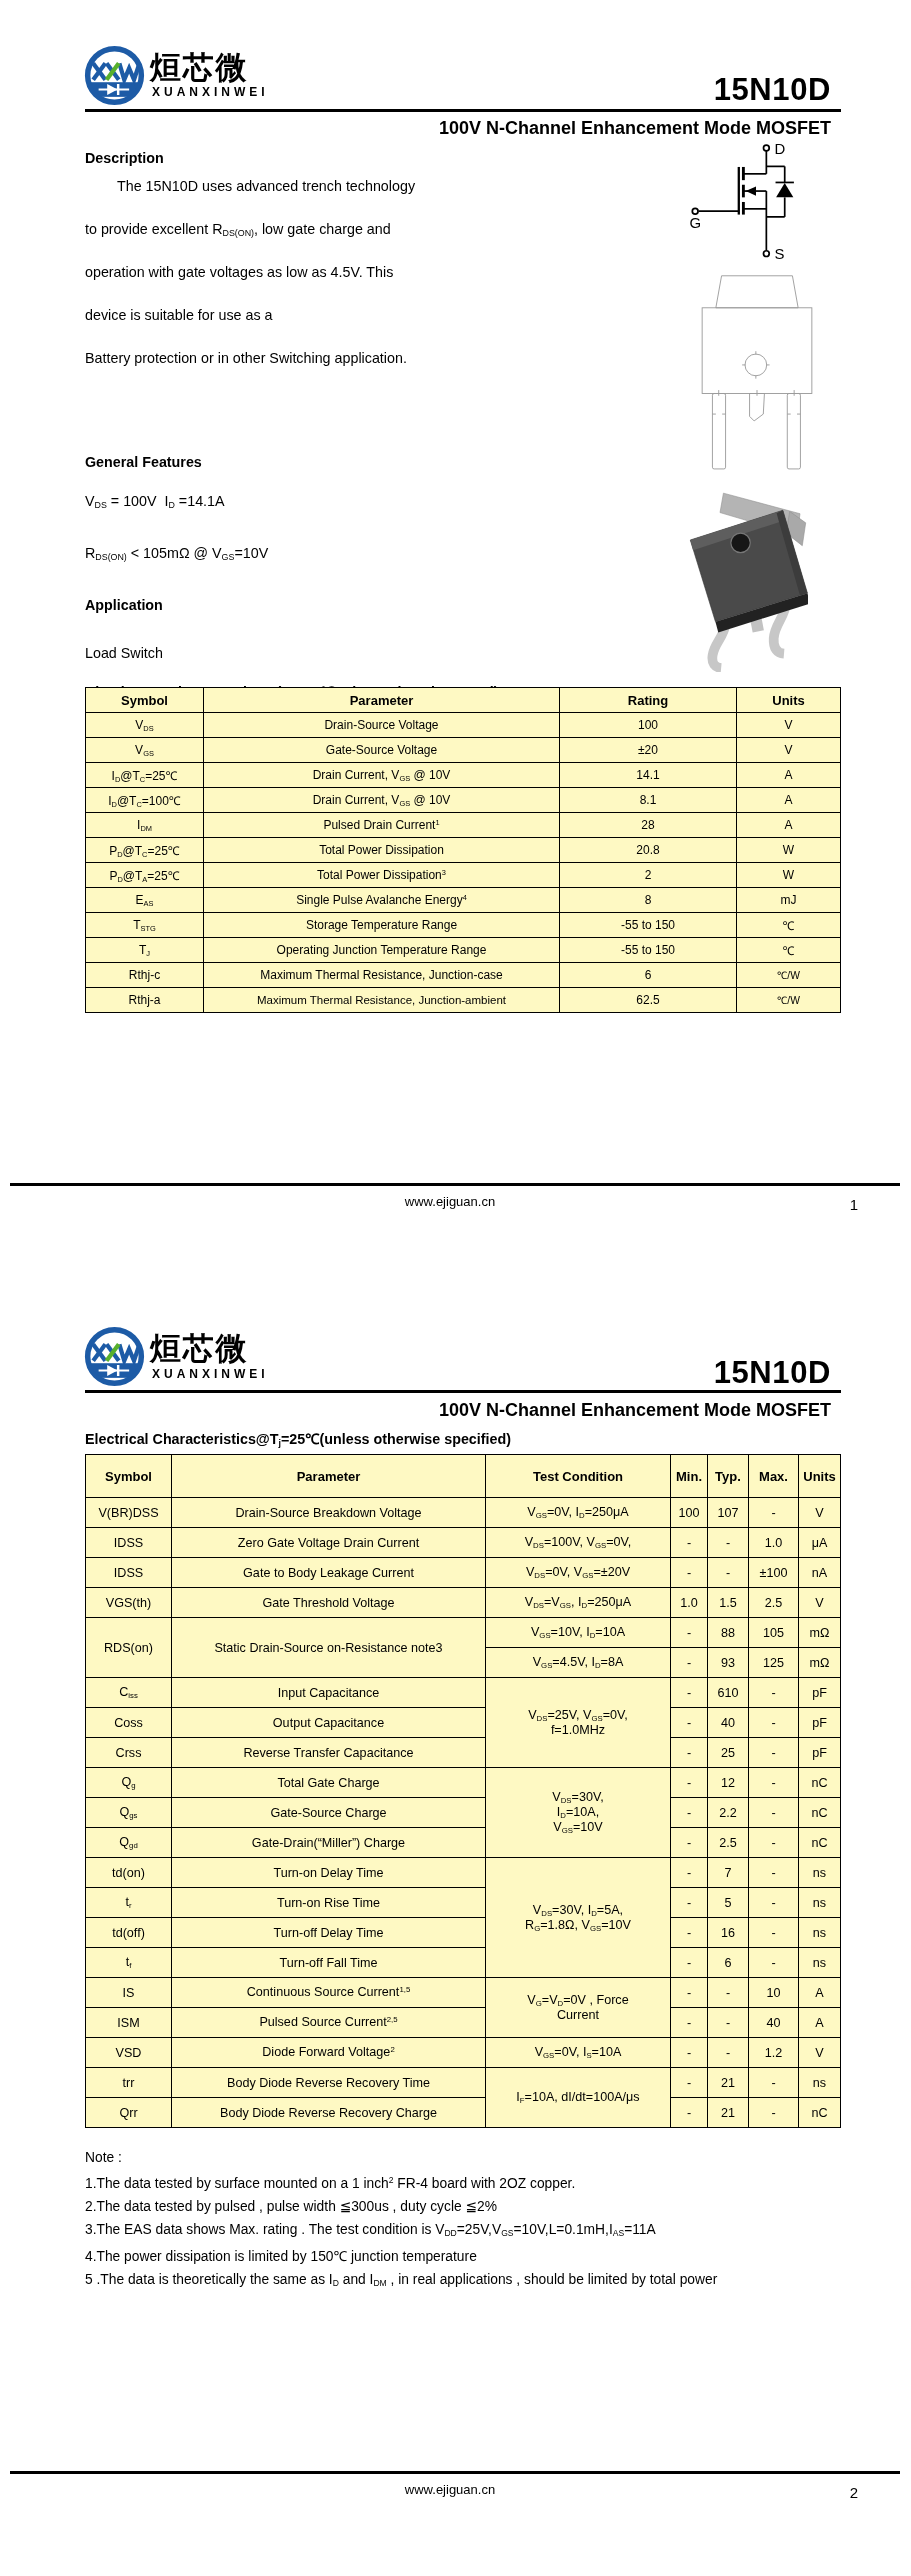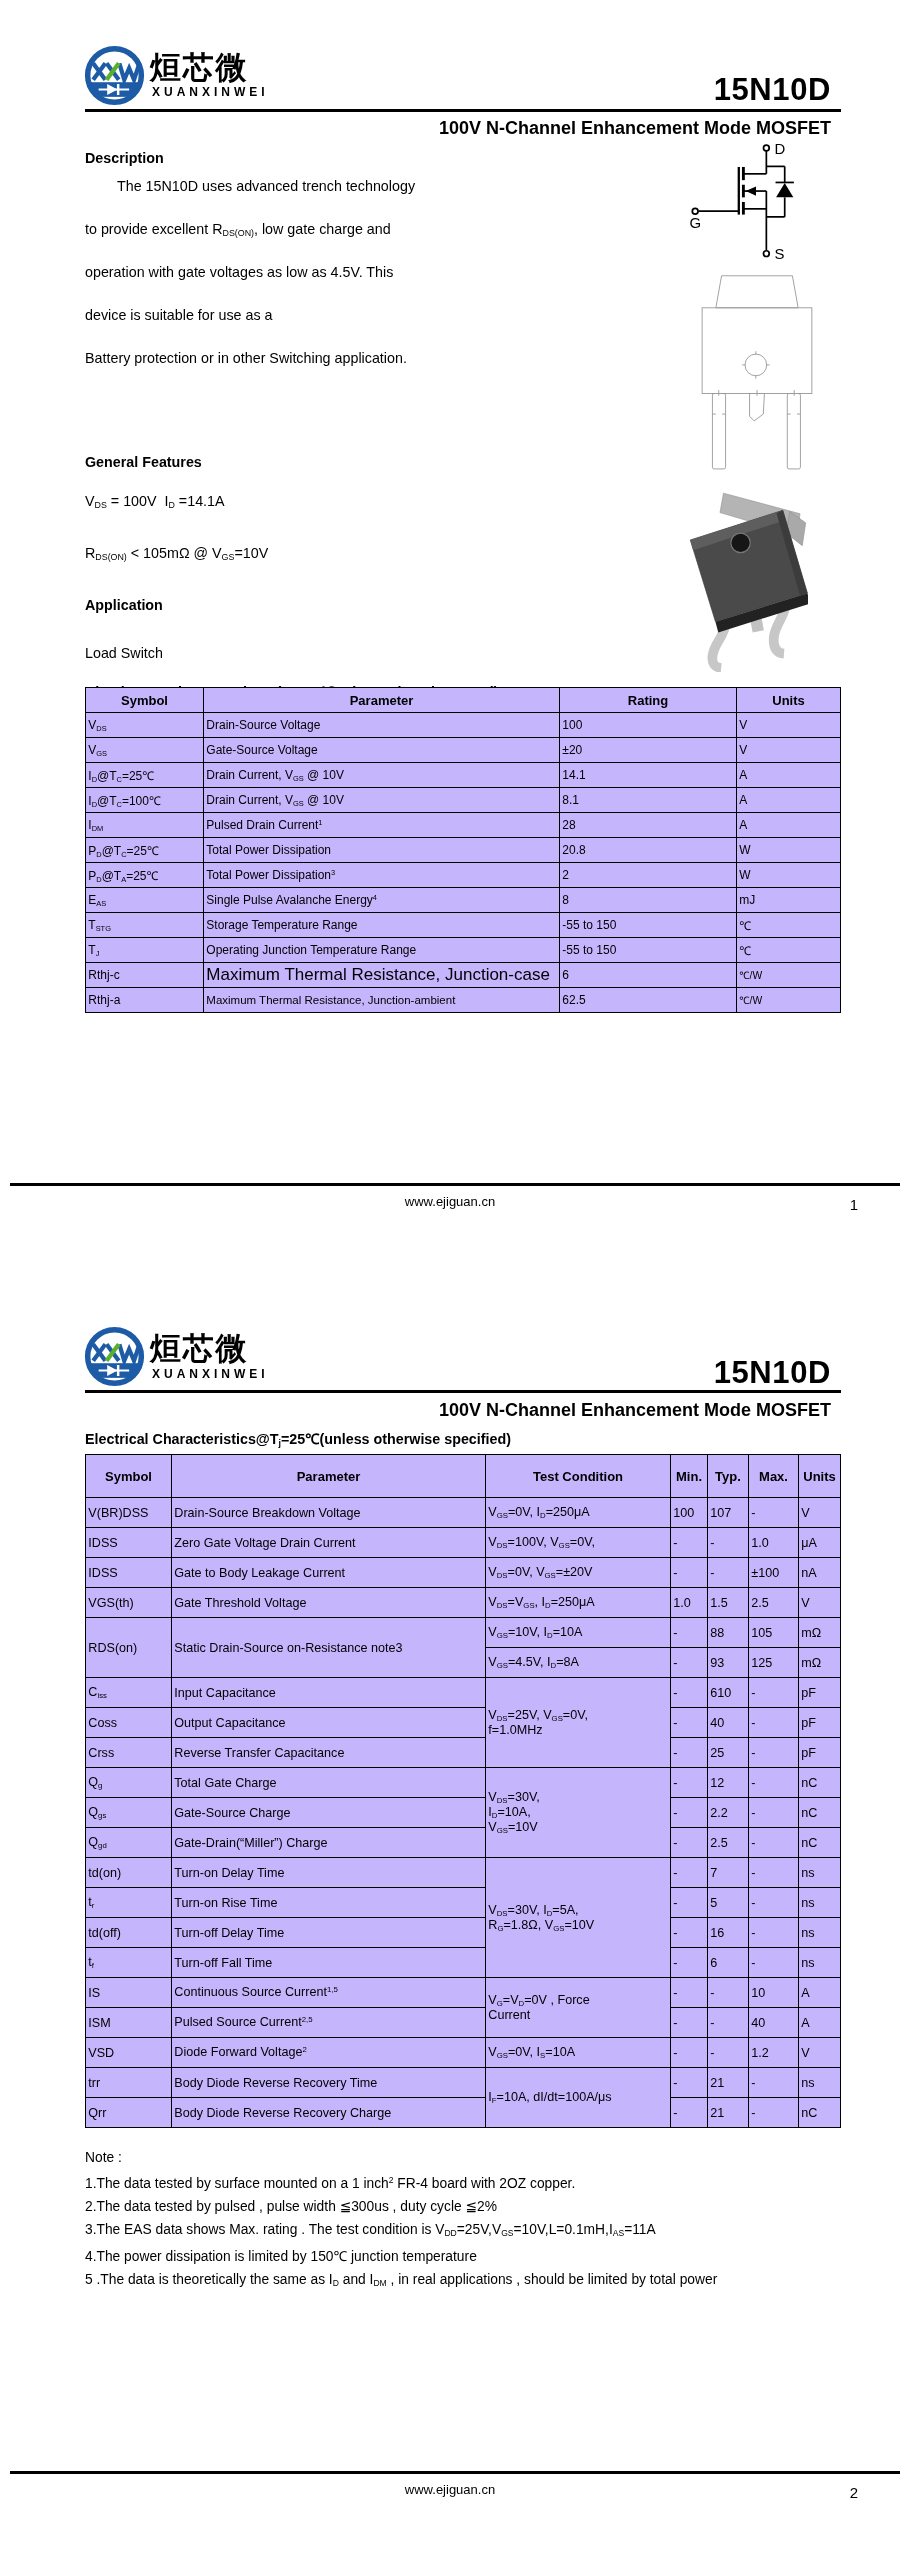--- a/index.html
+++ b/index.html
@@ -11,21 +11,21 @@
   .abs{position:absolute}
   .hline{position:absolute;background:#000}
   .part-number{position:absolute;right:69px;top:72px;font-size:31px;font-weight:bold;letter-spacing:0.6px}
   .subtitle{position:absolute;right:69px;top:118px;font-size:18px;font-weight:bold}
   .logo-cn{position:absolute;left:150px;top:47px;font-size:31px;font-weight:bold;letter-spacing:1.7px;font-family:"DejaVu Sans","Liberation Sans",sans-serif}
   .logo-en{position:absolute;left:152px;top:85px;font-size:12px;font-weight:bold;letter-spacing:4px}
   .sec-title{position:absolute;font-size:14.3px;font-weight:bold}
   .txt{position:absolute;font-size:14.3px;white-space:nowrap}
   .desc-lines div{height:43px;line-height:43px;font-size:14.3px;white-space:nowrap}
   .desc-lines div:first-child{padding-left:32px}
-  table{border-collapse:collapse;position:absolute;table-layout:fixed;background:#c4b5fd}
+  table{border-collapse:collapse;position:absolute;table-layout:fixed;text-align:center;background:#fef9c3}
   td,th{border:1.1px solid #000;padding:0 2.3px;overflow:hidden}
   .amr th{height:24px;font-size:13px}
   .amr td{height:24px;font-size:12px}
   .ec th{height:42px;font-size:13px}
   .ec td{height:29px;font-size:12.6px}
   sub{font-size:0.62em;vertical-align:-0.25em}
   sup{font-size:0.62em;vertical-align:0.55em}
   .notes{position:absolute;left:85px;top:858px;font-size:13.8px;line-height:23px;width:792px}
   .footer-line{position:absolute;left:10.3px;width:890px;height:2.9px;background:#000}
   .footer-site{position:absolute;left:0;width:100%;text-align:center;font-size:13px}
@@ -215,21 +215,21 @@
           <td>℃</td>
         </tr>
     <tr>
           <td>T<sub>J</sub></td>
           <td>Operating Junction Temperature Range</td>
           <td>-55 to 150</td>
           <td>℃</td>
         </tr>
     <tr>
           <td>Rthj-c</td>
-          <td style="font-size:17px">Maximum Thermal Resistance, Junction-case</td>
+          <td style="font-size:12px">Maximum Thermal Resistance, Junction-case</td>
           <td>6</td>
           <td style="font-size:10.3px">℃/W</td>
         </tr>
     <tr>
           <td>Rthj-a</td>
           <td style="font-size:11.5px">Maximum Thermal Resistance, Junction-ambient</td>
           <td>62.5</td>
           <td style="font-size:10.3px">℃/W</td>
         </tr>
   </tbody>

